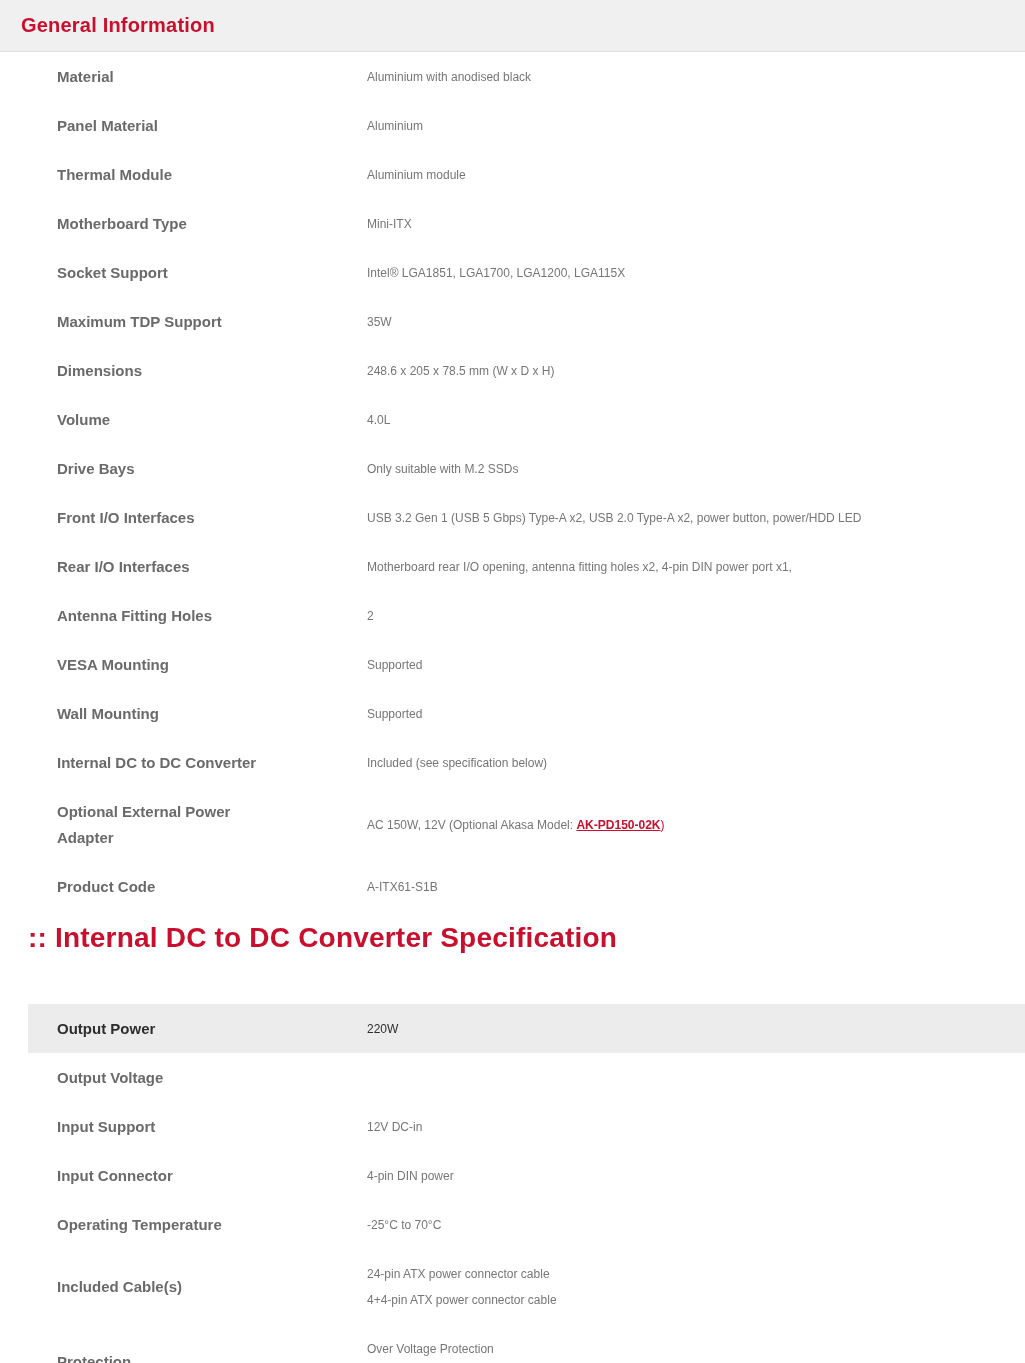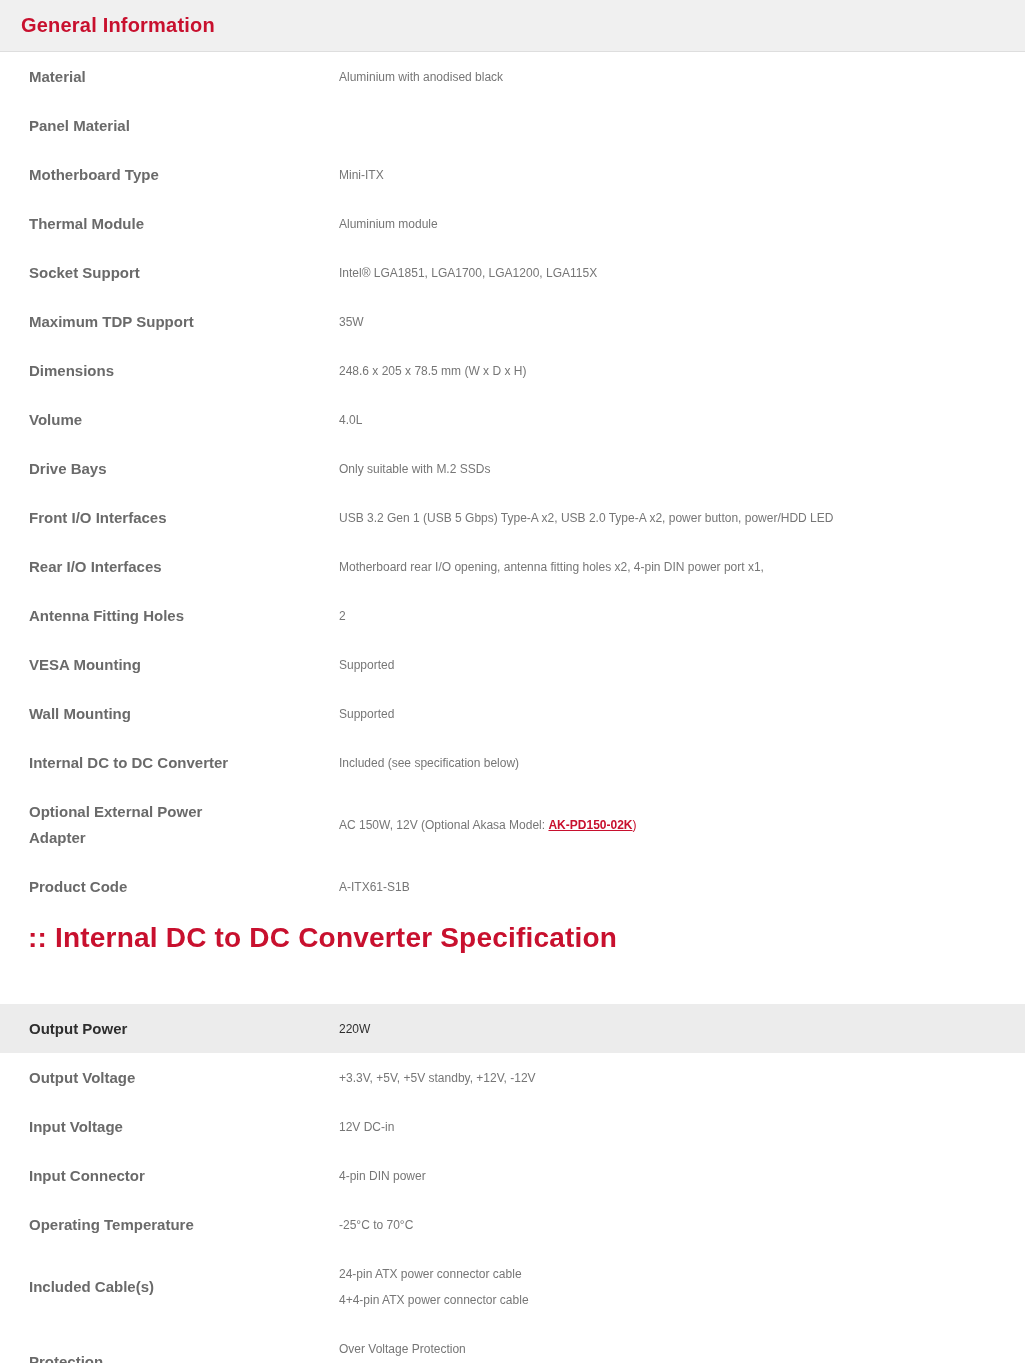--- a/index.html
+++ b/index.html
@@ -30,21 +30,21 @@
   .banner-title{
     font-size:20px;font-weight:600;color:var(--accent);
     letter-spacing:.2px;
   }
   
   .sub-title{
     font-size:28px;font-weight:600;color:var(--accent);
     padding:14px 0 16px 28px;letter-spacing:.2px;line-height:26px;
   }
   
-  .rows{width:100%;}
+  .rows{width:100%;padding-left:28px;}
   .row{
     display:flex;align-items:center;
     padding:11.5px 0;min-height:49px;
   }
   .row.highlight{
     background:var(--highlight-bg);
     margin-top:37px;
   }
   .row.highlight .label,
   .row.highlight .value{color:var(--dark-color);}
@@ -76,33 +76,36 @@
     <div class="rows">
   <div class="row">
     <div class="label">Material</div>
     <div class="value">
             <div class="value-line">Aluminium with anodised black</div>
           </div>
   </div>
 
   <div class="row">
     <div class="label">Panel Material</div>
+    <div class="value">
+            <div class="value-line">Aluminium</div>
+          </div>
+  </div>
+
+  <div class="row">
+    <div class="label">Thermal Module</div>
+    <div class="value">
+            <div class="value-line">Aluminium module</div>
+          </div>
   </div>
 
   <div class="row">
     <div class="label">Motherboard Type</div>
     <div class="value">
             <div class="value-line">Mini-ITX</div>
-          </div>
-  </div>
-
-  <div class="row">
-    <div class="label">Thermal Module</div>
-    <div class="value">
-            <div class="value-line">Aluminium module</div>
           </div>
   </div>
 
   <div class="row">
     <div class="label">Socket Support</div>
     <div class="value">
             <div class="value-line">Intel® LGA1851, LGA1700, LGA1200, LGA115X</div>
           </div>
   </div>
 
@@ -197,27 +200,24 @@
     <div class="rows">
   <div class="row highlight">
     <div class="label">Output Power</div>
     <div class="value">
             <div class="value-line">220W</div>
           </div>
   </div>
 
   <div class="row">
     <div class="label">Output Voltage</div>
-    <div class="value">
-            <div class="value-line">+3.3V, +5V, +5V standby, +12V, -12V</div>
-          </div>
-  </div>
-
-  <div class="row">
-    <div class="label">Input Voltage</div>
+  </div>
+
+  <div class="row">
+    <div class="label">Input Support</div>
     <div class="value">
             <div class="value-line">12V DC-in</div>
           </div>
   </div>
 
   <div class="row">
     <div class="label">Input Connector</div>
     <div class="value">
             <div class="value-line">4-pin DIN power</div>
           </div>

